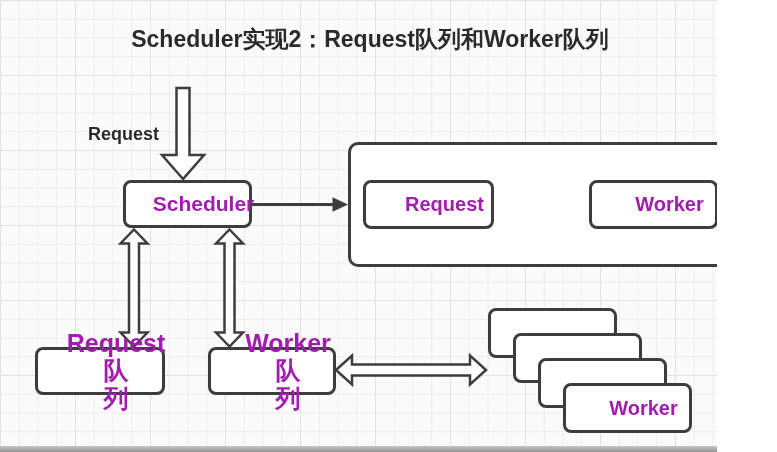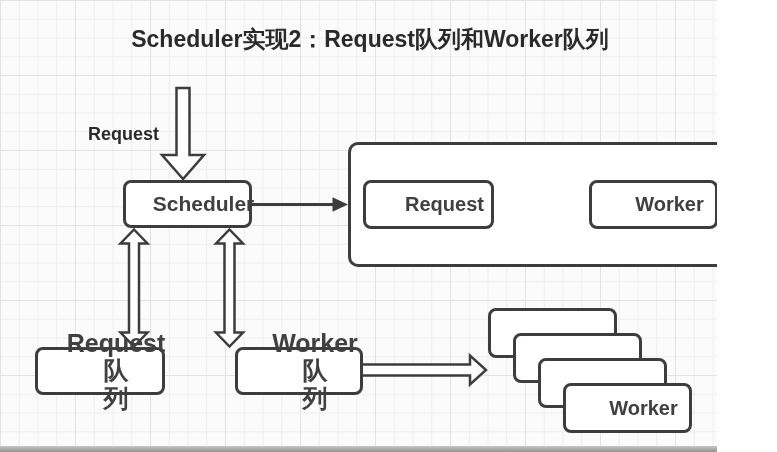--- a/index.html
+++ b/index.html
@@ -33,40 +33,40 @@
   .box {
     position: absolute;
     box-sizing: border-box;
     background: #ffffff;
     border: 3px solid #3d3d3d;
     border-radius: 8px;
     display: flex;
     align-items: center;
     justify-content: center;
     font-weight: bold;
-    color: #404040;
+    color: #a21caf;
     z-index: 2;
     padding-left: 32px;
   }
   .pipeline-container {
     left: 348px; top: 142px; width: 398px; height: 125px;
     border-radius: 10px;
     z-index: 2;
   }
   .scheduler { left: 123px; top: 180px; width: 129px; height: 48px; font-size: 21px; }
   .p-request { left: 363px; top: 180px; width: 131px; height: 49px; font-size: 20px; z-index: 3; }
   .p-worker  { left: 589px; top: 180px; width: 129px; height: 49px; font-size: 20px; z-index: 3; }
   .queue {
     font-size: 25px;
     line-height: 1.1;
     text-align: center;
     white-space: pre-line;
   }
   .q-request { left: 35px;  top: 347px; width: 130px; height: 48px; }
-  .q-worker  { left: 208px; top: 347px; width: 128px; height: 48px; margin-left: 27px; }
+  .q-worker  { left: 208px; top: 347px; width: 128px; height: 48px; }
   .card { width: 129px; height: 50px; font-size: 20px; }
   .card1 { left: 488px; top: 308px; z-index: 2; }
   .card2 { left: 513px; top: 333px; z-index: 3; }
   .card3 { left: 538px; top: 358px; z-index: 4; }
   .card4 { left: 563px; top: 383px; z-index: 5; }
   .inflow-label {
     position: absolute;
     left: 88px; top: 124px;
     font-size: 18px;
     font-weight: bold;

